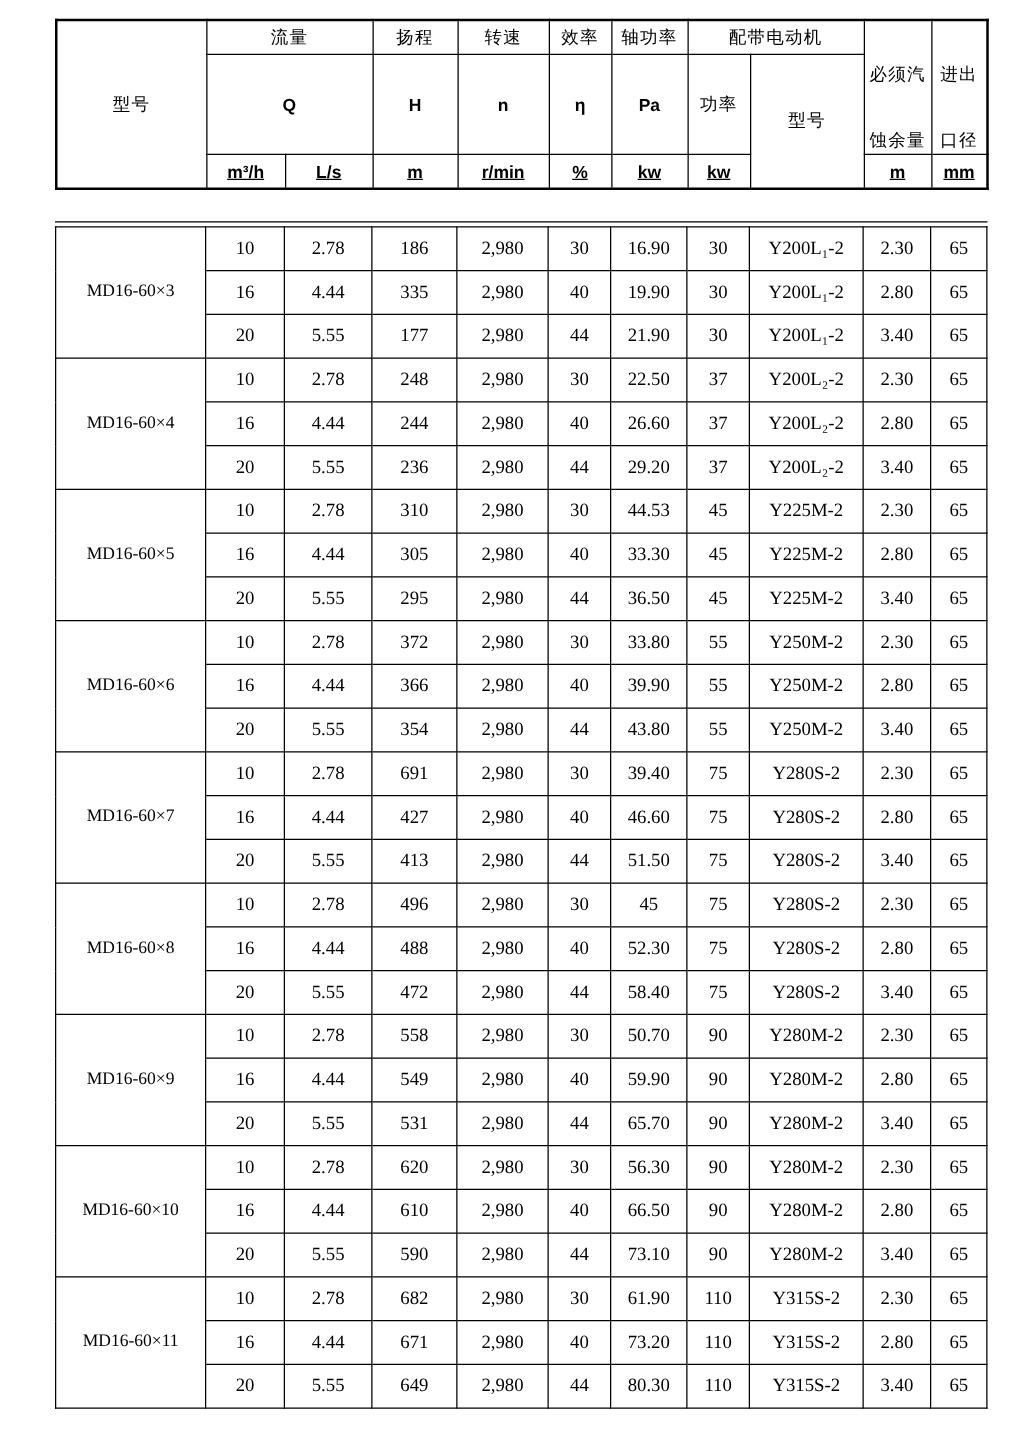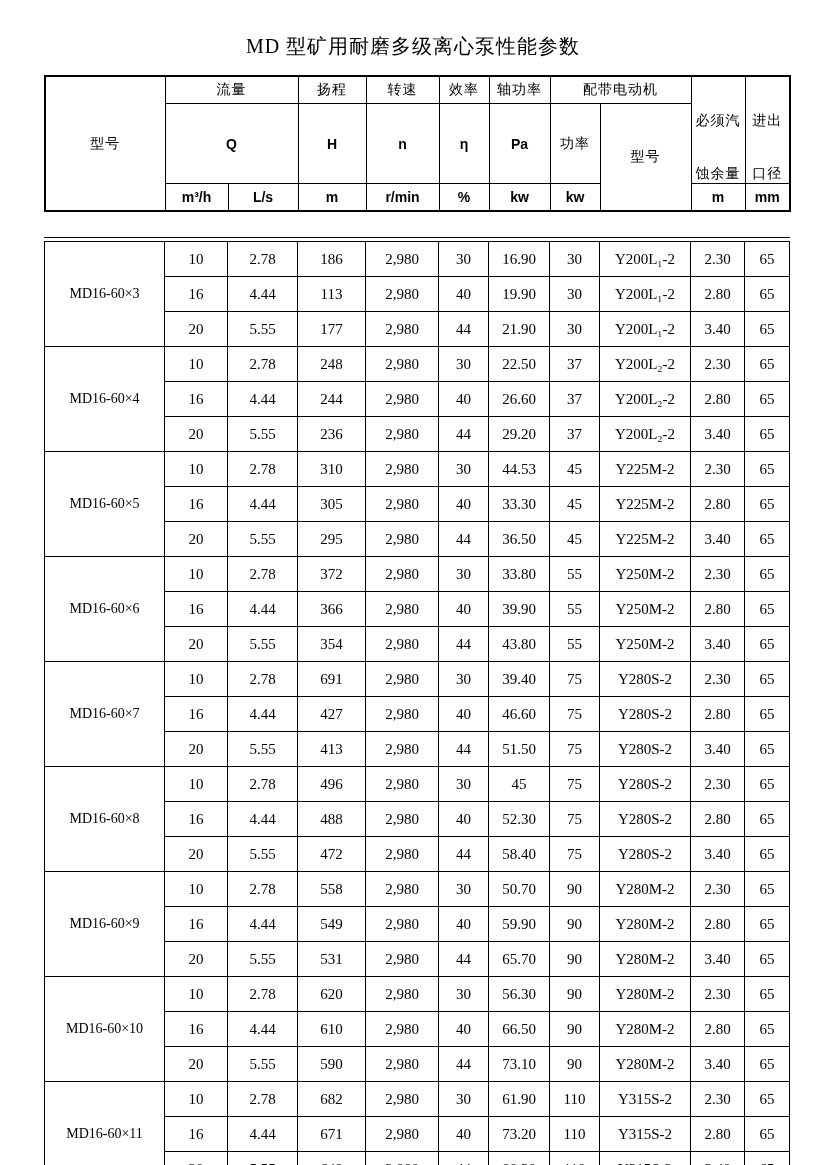--- a/index.html
+++ b/index.html
@@ -54,20 +54,21 @@
     font-family: "Liberation Sans", "DejaVu Sans", sans-serif;
     font-size: 15px;
     font-weight: bold;
     letter-spacing: 0;
   }
   .unit {
     font-family: "Liberation Sans", "DejaVu Sans", sans-serif;
     font-size: 14px;
     font-weight: bold;
     letter-spacing: 0;
+    text-decoration: underline;
   }
   .twoline div {
     line-height: 18px;
     font-size: 14px;
     letter-spacing: 1px;
     margin-top: 35px;
   }
   .data-wrap {
     width: 746px;
     margin: 25px 0 0 44px;
@@ -82,21 +83,20 @@
   .data-tbl td.model-cell {
     font-size: 14px;
     letter-spacing: 0;
   }
 </style>
 </head>
 <body>
 
 <div class="page">
 
-  <h1 class="title">MD 型矿用耐磨多级离心泵性能参数</h1>
 
   <table class="tbl header-tbl">
     <colgroup>
       <col style="width:120px">
         <col style="width:63px">
         <col style="width:70px">
       <col style="width:68px">
         <col style="width:73px">
         <col style="width:50px">
       <col style="width:61px">
@@ -171,21 +171,21 @@
             <td>30</td>
             <td>16.90</td>
             <td>30</td>
             <td>Y200L₁-2</td>
             <td>2.30</td>
             <td>65</td>
           </tr>
           <tr>
             <td>16</td>
             <td>4.44</td>
-            <td>113</td>
+            <td>335</td>
             <td>2,980</td>
             <td>40</td>
             <td>19.90</td>
             <td>30</td>
             <td>Y200L₁-2</td>
             <td>2.80</td>
             <td>65</td>
           </tr>
           <tr>
             <td>20</td>

